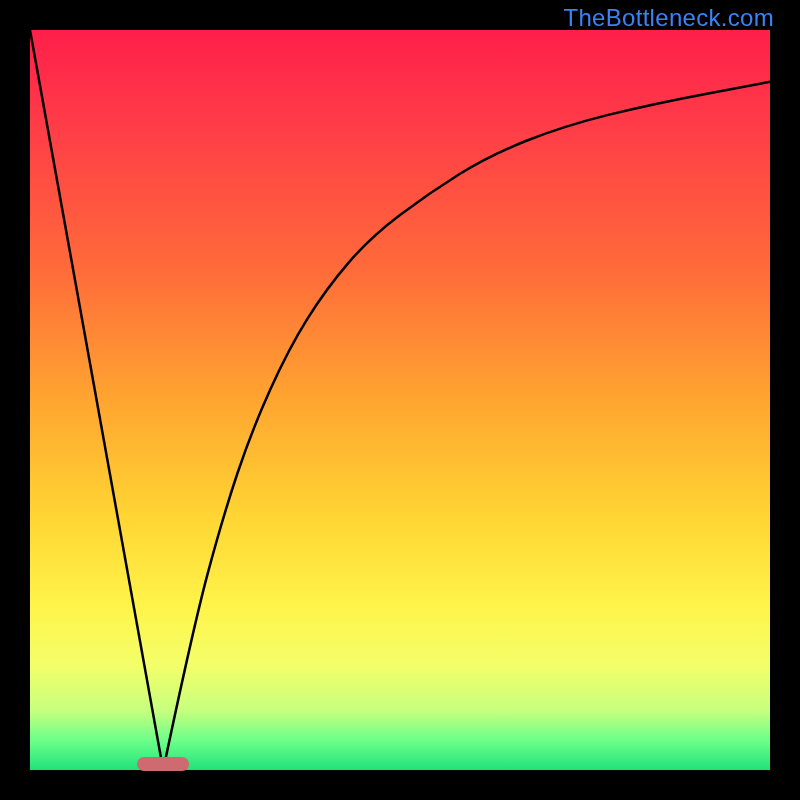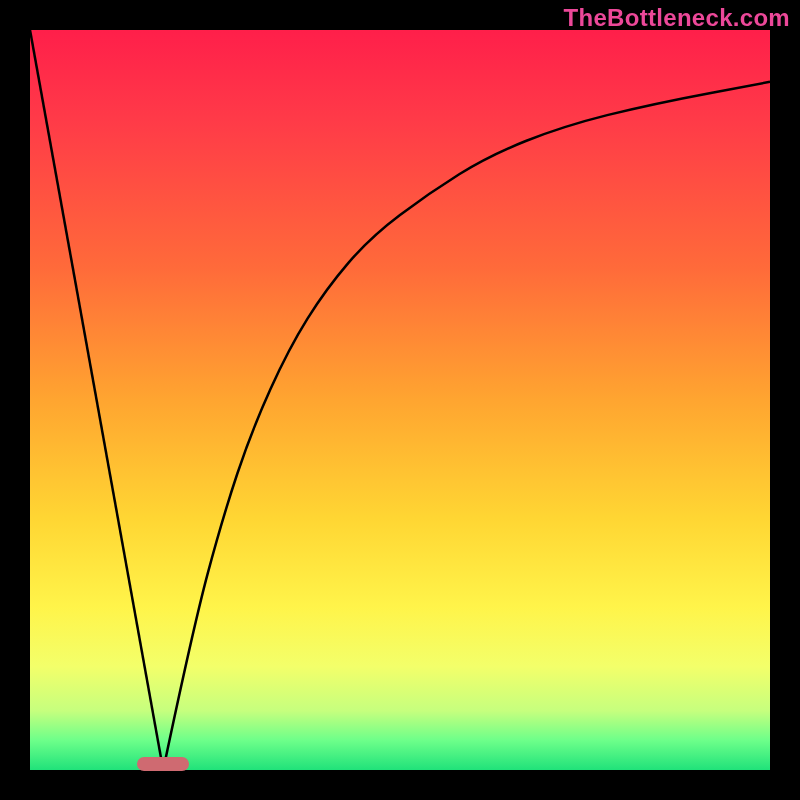--- a/index.html
+++ b/index.html
@@ -34,24 +34,24 @@
       #fff44a 78%,
       #f3ff6a 86%,
       #c6ff7e 92%,
       #6dff8a 96%,
       #20e27a 100%
     );
   }
   .watermark {
     position: absolute;
     top: 4px;
-    right: 10px;
-    color: #ec4899;
+    right: 26px;
+    color: #3b82f6;
     font-size: 24px;
-    font-weight: 700;
+    font-weight: 400;
     letter-spacing: 0.3px;
     user-select: none;
   }
   svg.curve {
     position: absolute;
     left: 0;
     top: 0;
     width: 740px;
     height: 740px;
     overflow: visible;

